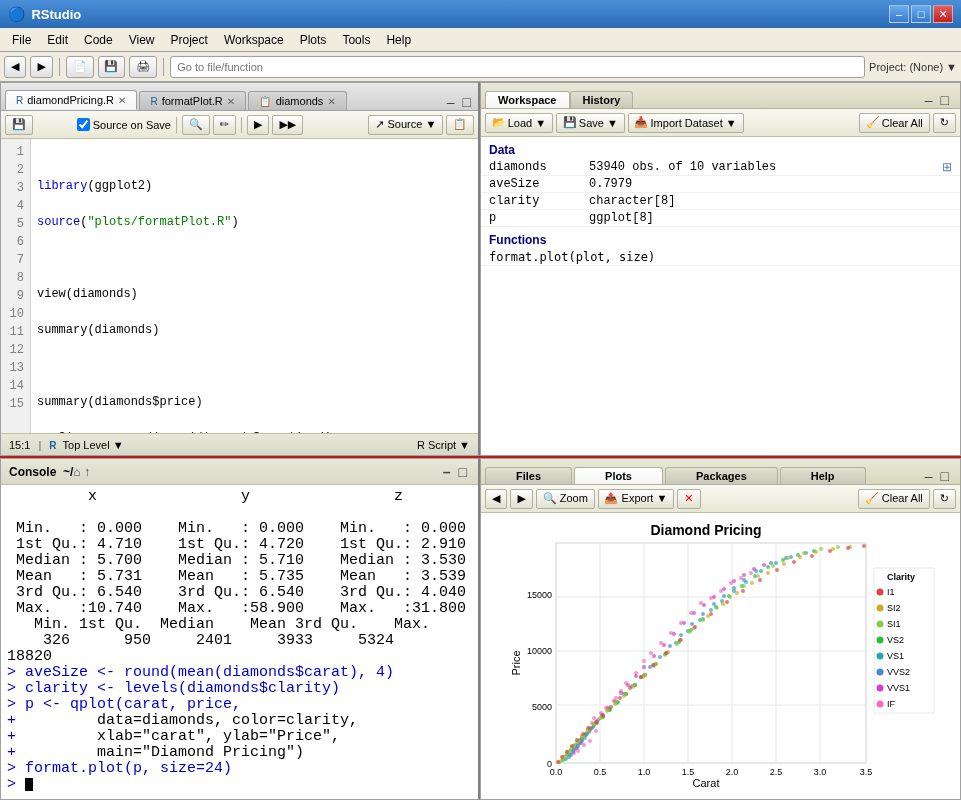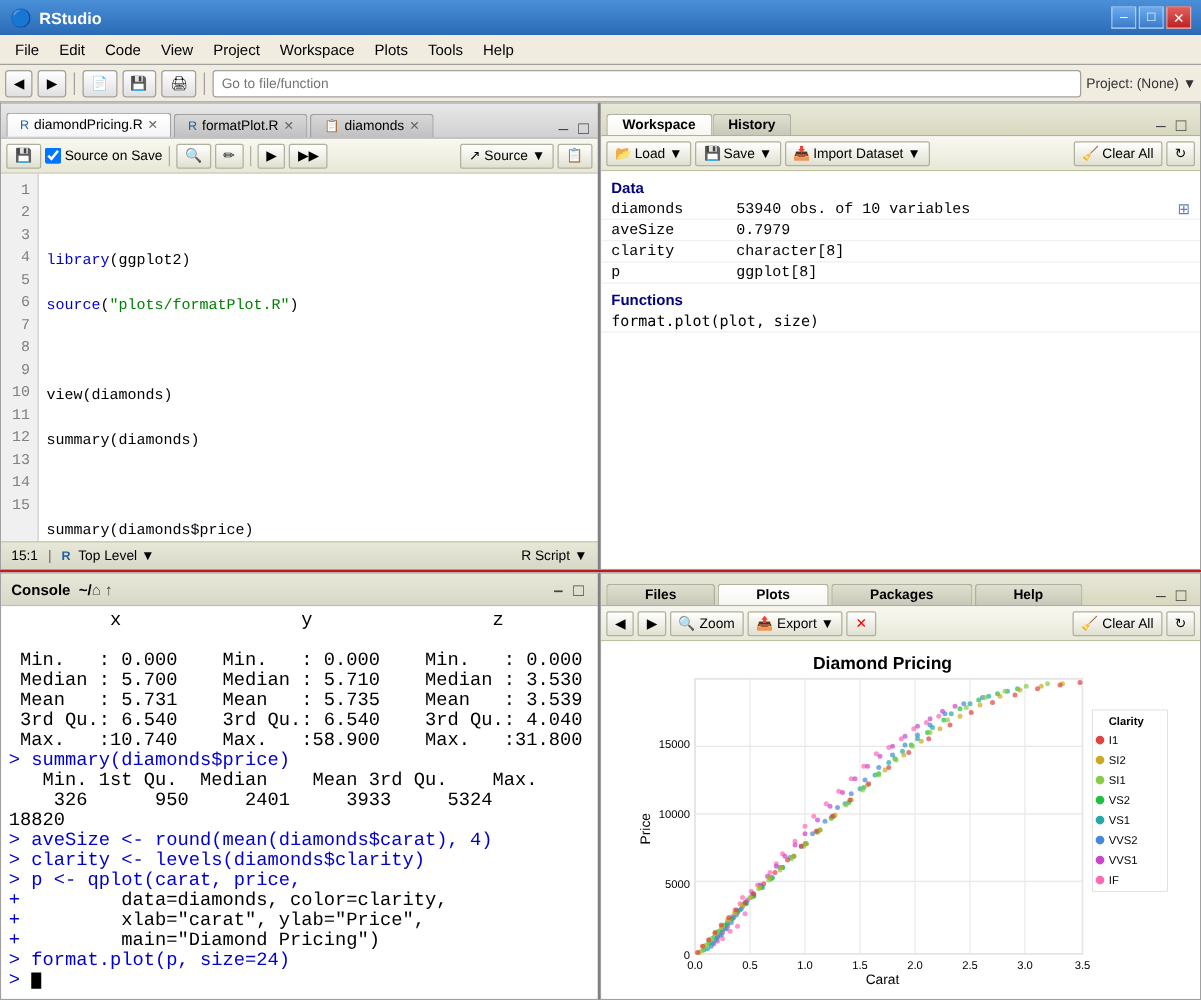--- a/index.html
+++ b/index.html
@@ -176,21 +176,20 @@
       min-width: 30px;
       user-select: none;
     }
     .line-number { height: 18px; }
     .code-content {
       flex: 1;
       padding: 20px 6px;
       line-height: 18px;
       white-space: pre;
       overflow-x: auto;
-      margin-top: 22px;
     }
     .code-line { height: 18px; }
     .kw { color: #0000cc; }
     .fn { color: #000000; }
     .str { color: #008000; }
 
     
     .status-bar {
       background: linear-gradient(to bottom, #e8e8d8, #d8d8c8);
       border-top: 1px solid #c0c0a0;
@@ -409,21 +408,21 @@
         <div class="panel-controls">
           <span class="minimize-btn">–</span>
           <span class="minimize-btn">□</span>
         </div>
       </div>
 
       <div class="editor-toolbar">
         <button class="ed-btn">
           <span>💾</span>
         </button>
-        <label style="display:flex; align-items:center; gap:3px; font-size:11px; cursor:pointer;">
+        <label style="display:flex; align-items:center; gap:3px; font-size:11px; cursor:pointer;margin-left:41px;">
           <input type="checkbox" checked="" style="">
           <span>Source on Save</span>
         </label>
         <div class="ed-sep"></div>
         <button class="ed-btn">🔍</button>
         <button class="ed-btn">✏</button>
         <div class="ed-sep"></div>
         <button class="ed-btn">▶</button>
         <button class="ed-btn">▶▶</button>
         <button class="ed-btn" style="margin-left:auto;">
@@ -542,25 +541,25 @@
         <span>Console &nbsp;~/</span>
         <span style="font-size:12px; font-weight:normal; color:#444;">⌂ ↑</span>
         <div class="panel-controls">
           <span class="minimize-btn">–</span>
           <span class="minimize-btn">□</span>
         </div>
       </div>
       <div class="console-content">
         <div>&nbsp;&nbsp;&nbsp;&nbsp;&nbsp;&nbsp;&nbsp;&nbsp; x &nbsp;&nbsp;&nbsp;&nbsp;&nbsp;&nbsp;&nbsp;&nbsp;&nbsp;&nbsp;&nbsp;&nbsp;&nbsp;&nbsp; y &nbsp;&nbsp;&nbsp;&nbsp;&nbsp;&nbsp;&nbsp;&nbsp;&nbsp;&nbsp;&nbsp;&nbsp;&nbsp;&nbsp; z &nbsp;&nbsp;&nbsp;&nbsp;&nbsp;&nbsp;&nbsp;&nbsp;&nbsp;</div>
         <div>&nbsp;Min. &nbsp; : 0.000 &nbsp;&nbsp; Min. &nbsp; : 0.000 &nbsp;&nbsp; Min. &nbsp; : 0.000</div>
+        <div>&nbsp;1st Qu.: 4.710 &nbsp;&nbsp; 1st Qu.: 4.720 &nbsp;&nbsp; 1st Qu.: 2.910</div>
         <div>&nbsp;Median : 5.700 &nbsp;&nbsp; Median : 5.710 &nbsp;&nbsp; Median : 3.530</div>
         <div>&nbsp;Mean &nbsp; : 5.731 &nbsp;&nbsp; Mean &nbsp; : 5.735 &nbsp;&nbsp; Mean &nbsp; : 3.539</div>
         <div>&nbsp;3rd Qu.: 6.540 &nbsp;&nbsp; 3rd Qu.: 6.540 &nbsp;&nbsp; 3rd Qu.: 4.040</div>
         <div>&nbsp;Max. &nbsp; :10.740 &nbsp;&nbsp; Max. &nbsp; :58.900 &nbsp;&nbsp; Max. &nbsp; :31.800</div>
-        <div><span class="console-prompt">&gt; </span><span class="console-highlight">summary(diamonds$price)</span></div>
         <div>&nbsp;&nbsp;&nbsp;Min. 1st Qu. &nbsp;Median &nbsp;&nbsp;&nbsp;Mean 3rd Qu. &nbsp;&nbsp;&nbsp;Max. </div>
         <div>&nbsp;&nbsp;&nbsp;&nbsp;326 &nbsp;&nbsp;&nbsp;&nbsp; 950 &nbsp;&nbsp;&nbsp; 2401 &nbsp;&nbsp;&nbsp; 3933 &nbsp;&nbsp;&nbsp; 5324 &nbsp;&nbsp; 18820 </div>
         <div><span class="console-prompt">&gt; </span><span class="console-highlight">aveSize &lt;- round(mean(diamonds$carat), 4)</span></div>
         <div><span class="console-prompt">&gt; </span><span class="console-highlight">clarity &lt;- levels(diamonds$clarity)</span></div>
         <div><span class="console-prompt">&gt; </span><span class="console-highlight">p &lt;- qplot(carat, price,</span></div>
         <div><span class="console-plus">+ </span><span class="console-cmd">&nbsp;&nbsp;&nbsp;&nbsp;&nbsp;&nbsp;&nbsp; data=diamonds, color=clarity,</span></div>
         <div><span class="console-plus">+ </span><span class="console-cmd">&nbsp;&nbsp;&nbsp;&nbsp;&nbsp;&nbsp;&nbsp; xlab="carat", ylab="Price",</span></div>
         <div><span class="console-plus">+ </span><span class="console-cmd">&nbsp;&nbsp;&nbsp;&nbsp;&nbsp;&nbsp;&nbsp; main="Diamond Pricing")</span></div>
         <div><span class="console-prompt">&gt; </span><span class="console-highlight">format.plot(p, size=24)</span></div>
         <div><span class="console-prompt">&gt; </span><span id="cursor" style="background:#000; display:inline-block; width:8px; height:13px; vertical-align:middle;"></span></div>

